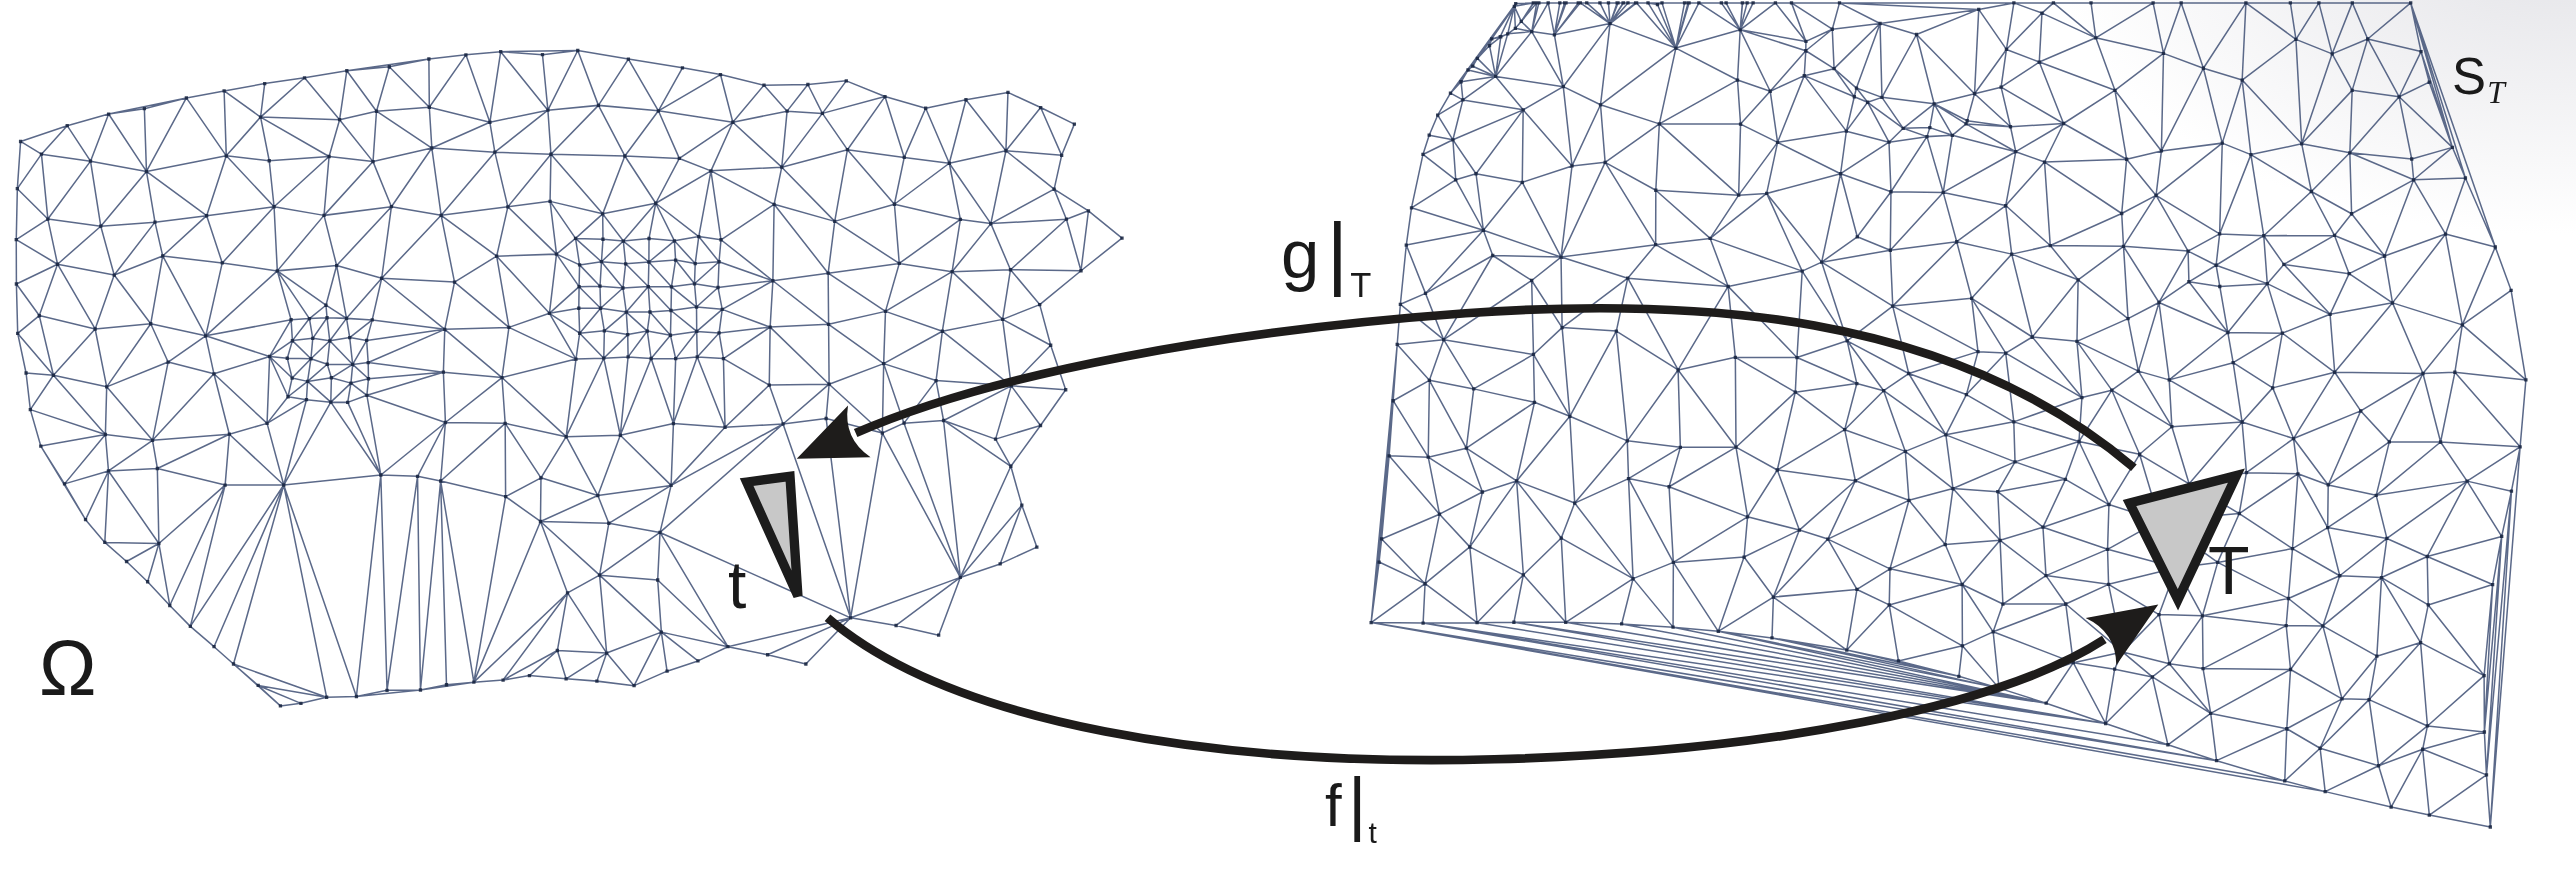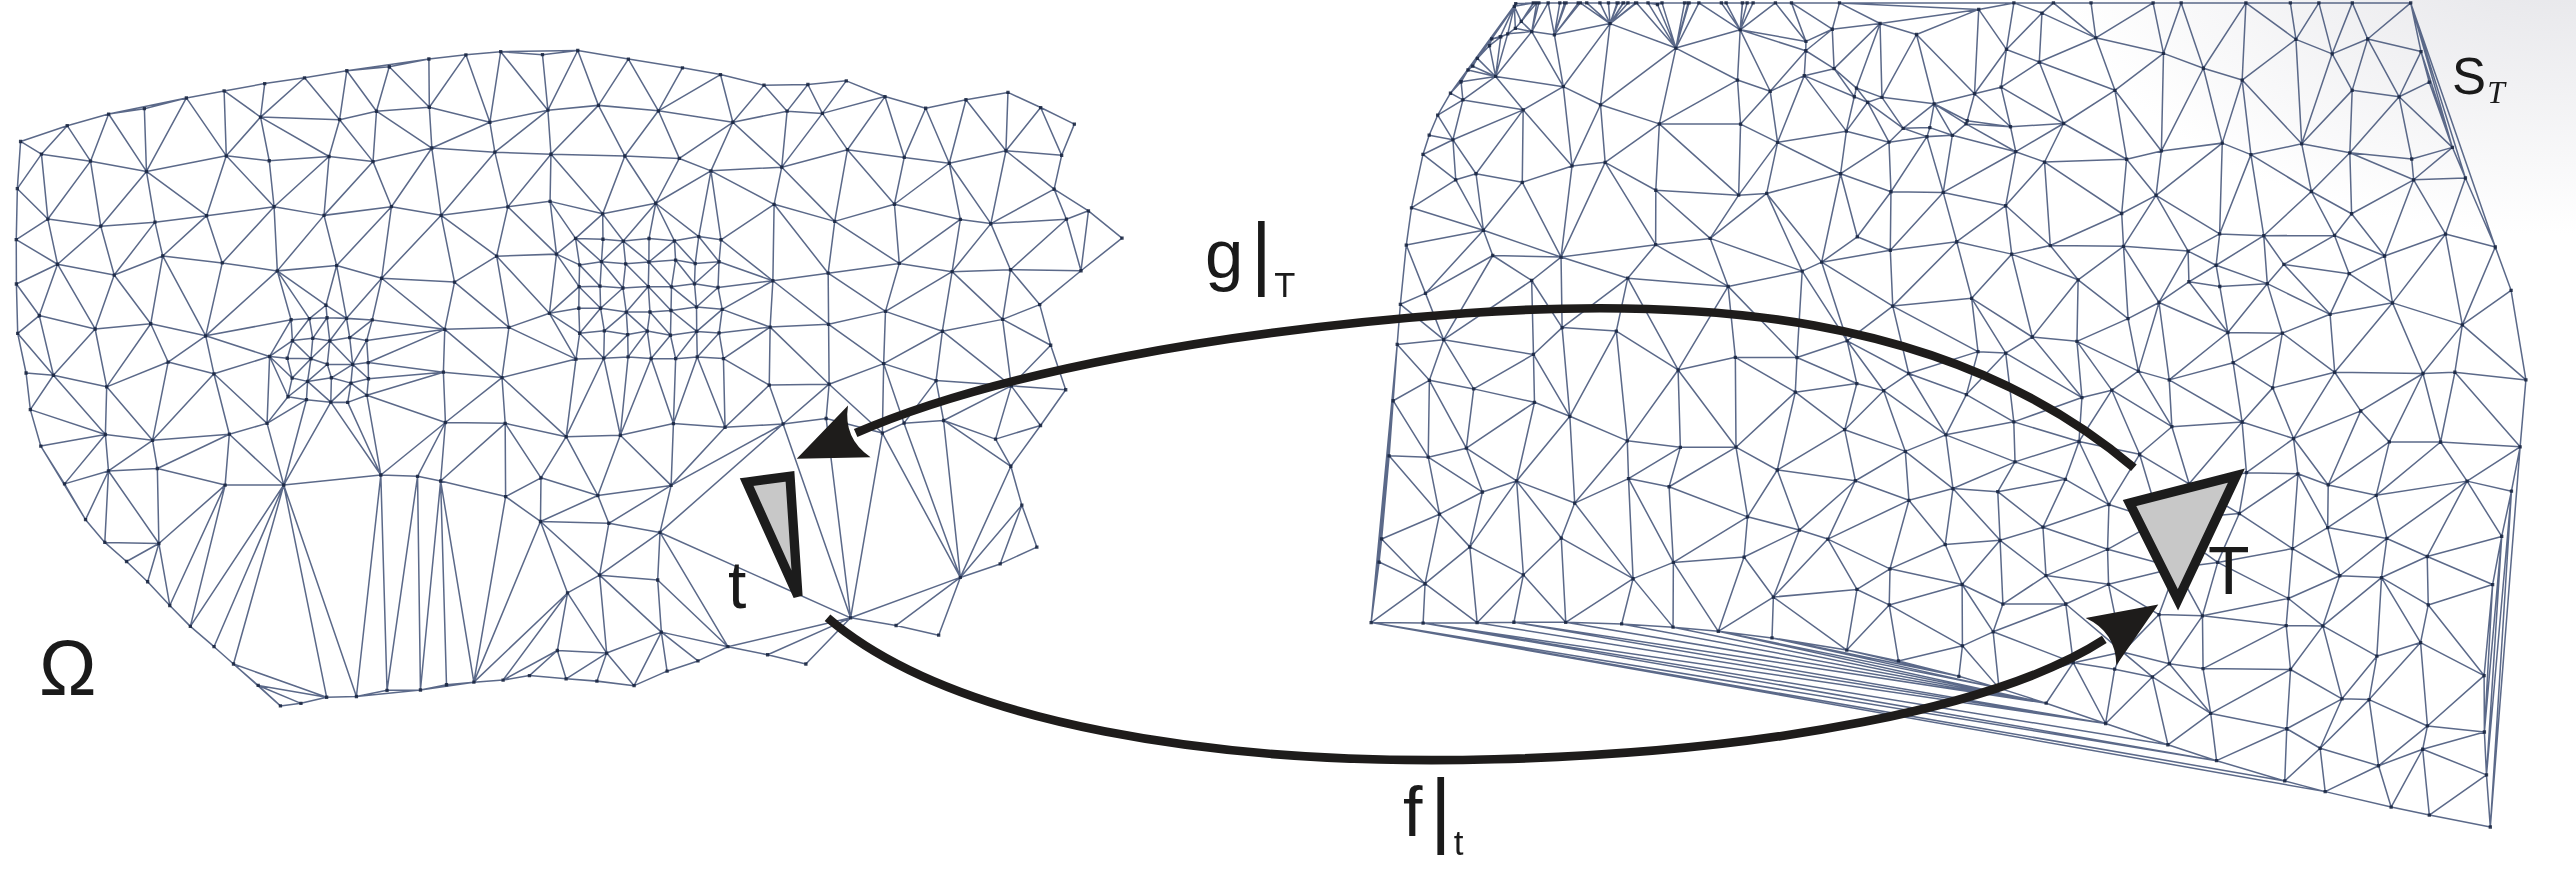--- a/index.html
+++ b/index.html
@@ -6,22 +6,22 @@
   .stage{position:relative;width:2576px;height:869px;font-family:"Liberation Sans",sans-serif;color:#1a1a1a}
   svg.fig{position:absolute;left:0;top:0;width:2576px;height:869px}
   .arrow{fill:none;stroke-width:12;stroke-linecap:butt}
   .hl{stroke-width:13;stroke-linejoin:miter}
   .lbl{position:absolute;line-height:1;white-space:nowrap}
   .lbl .bar{font-size:1.18em;display:inline-block;transform:translateY(0.02em);margin:0 0.03em 0 0.09em}
   .lbl .sub{font-size:0.50em;display:inline-block;transform:translateY(0.55em)}
   .lbl .cal{font-family:"Liberation Serif",serif;font-style:italic;font-size:0.62em;display:inline-block;transform:translateY(0.30em);margin-left:0.04em}
   #omega{left:39px;top:630px;font-size:77px}
   #surf{left:2452px;top:51px;font-size:51px}
-  #gmap{left:1205px;top:209px;font-size:69px}
-  #fmap{left:1403px;top:767px;font-size:70px}
+  #gmap{left:1281px;top:209px;font-size:69px}
+  #fmap{left:1325px;top:767px;font-size:60px}
   #tlab{left:728px;top:552px;font-size:66px}
   #Tlab{left:2208px;top:536px;font-size:68px}
 </style>
 </head>
 <body>
 
 <div class="stage" id="stage" style="color: rgb(26, 26, 26); background: radial-gradient(794px 462px at 99% -6%, rgb(228, 228, 232) 0%, rgba(255, 255, 255, 0) 62%), rgb(255, 255, 255);">
 
   <svg class="fig" viewBox="0 0 3568 1204">
     <defs>

